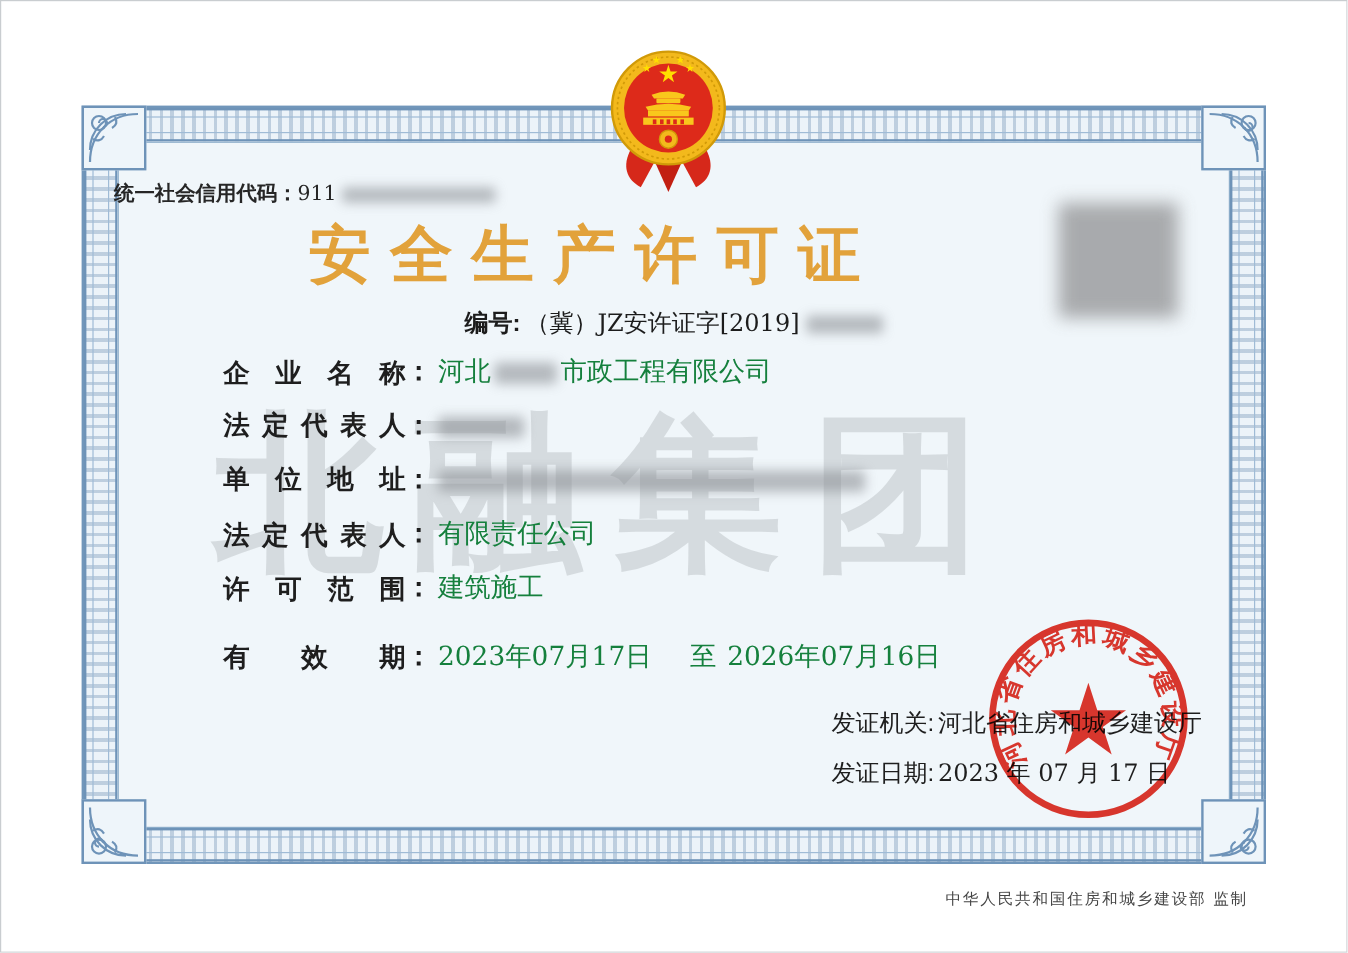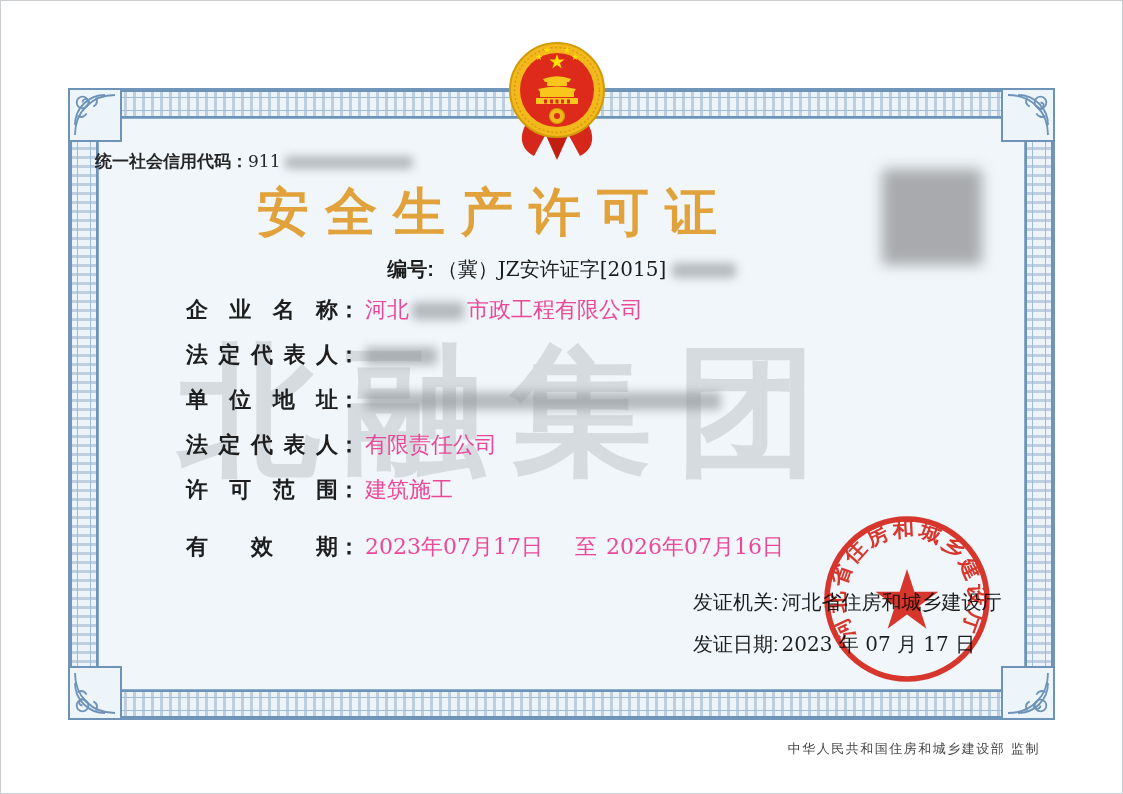--- a/index.html
+++ b/index.html
@@ -52,21 +52,21 @@
     font-size:52px;font-weight:800;color:#E2A23B;letter-spacing:16px;text-indent:16px;
   }
   .serial{position:absolute;left:68px;top:256px;width:987px;text-align:center;font-size:20px;color:#1c1c1c;}
   .serial .lbl{font-weight:700;margin-right:4px;}
 
   .qr{position:absolute;left:882px;top:169px;width:100px;height:96px;background:#97989a;filter:blur(7px);opacity:.8;border-radius:2px;}
 
   .row{position:absolute;left:186px;font-size:22px;line-height:30px;white-space:nowrap;}
   .row .lab{display:inline-block;width:152px;text-align:justify;text-align-last:justify;font-weight:700;vertical-align:bottom;}
   .row .colon{font-weight:700;margin-right:5px;}
-  .row .val{font-family:"DejaVu Serif","Liberation Serif",serif;color:#ec4899;}
+  .row .val{font-family:"DejaVu Serif","Liberation Serif",serif;color:#15803d;}
   .r0{top:295px;} .r1{top:340px;} .r2{top:385px;} .r3{top:430px;} .r4{top:475px;} .r5{top:532px;}
   .joiner{margin-left:32px;margin-right:9px;}
 
   .issuer-row{position:absolute;left:693px;font-size:20px;line-height:28px;white-space:nowrap;}
   .issuer-row .lab2{font-weight:400;margin-right:3px;}
   .i0{top:588px;} .i1{top:630px;}
 
   .seal{position:absolute;left:818px;top:510px;width:178px;height:178px;z-index:4;mix-blend-mode:multiply;opacity:.92;}
   .emblem{position:absolute;left:500px;top:28px;width:114px;height:134px;z-index:5;}
 
@@ -141,21 +141,21 @@
   <div class="credit-line">
     <span>统一社会信用代码：</span><span class="num serif">911</span>
     <span class="blur" style="width:128px;height:13px;"></span>
   </div>
 
   <div class="title">安全生产许可证</div>
 
   <div class="qr"></div>
 
   <div class="serial">
-    <span class="lbl">编号:</span><span class="serif">（冀）JZ安许证字[2015]</span>
+    <span class="lbl">编号:</span><span class="serif">（冀）JZ安许证字[2019]</span>
     <span class="blur" style="width:64px;height:15px;"></span>
   </div>
 
   <div class="row r0">
     <span class="lab">企业名称</span><span class="colon">：</span><span class="val">河北</span><span class="blur" style="width:52px;height:18px;margin:0 3px;"></span><span class="val">市政工程有限公司</span>
   </div>
 
   <div class="row r1">
     <span class="lab">法定代表人</span><span class="colon">：</span><span class="blur" style="width:72px;height:18px;"></span>
   </div>

